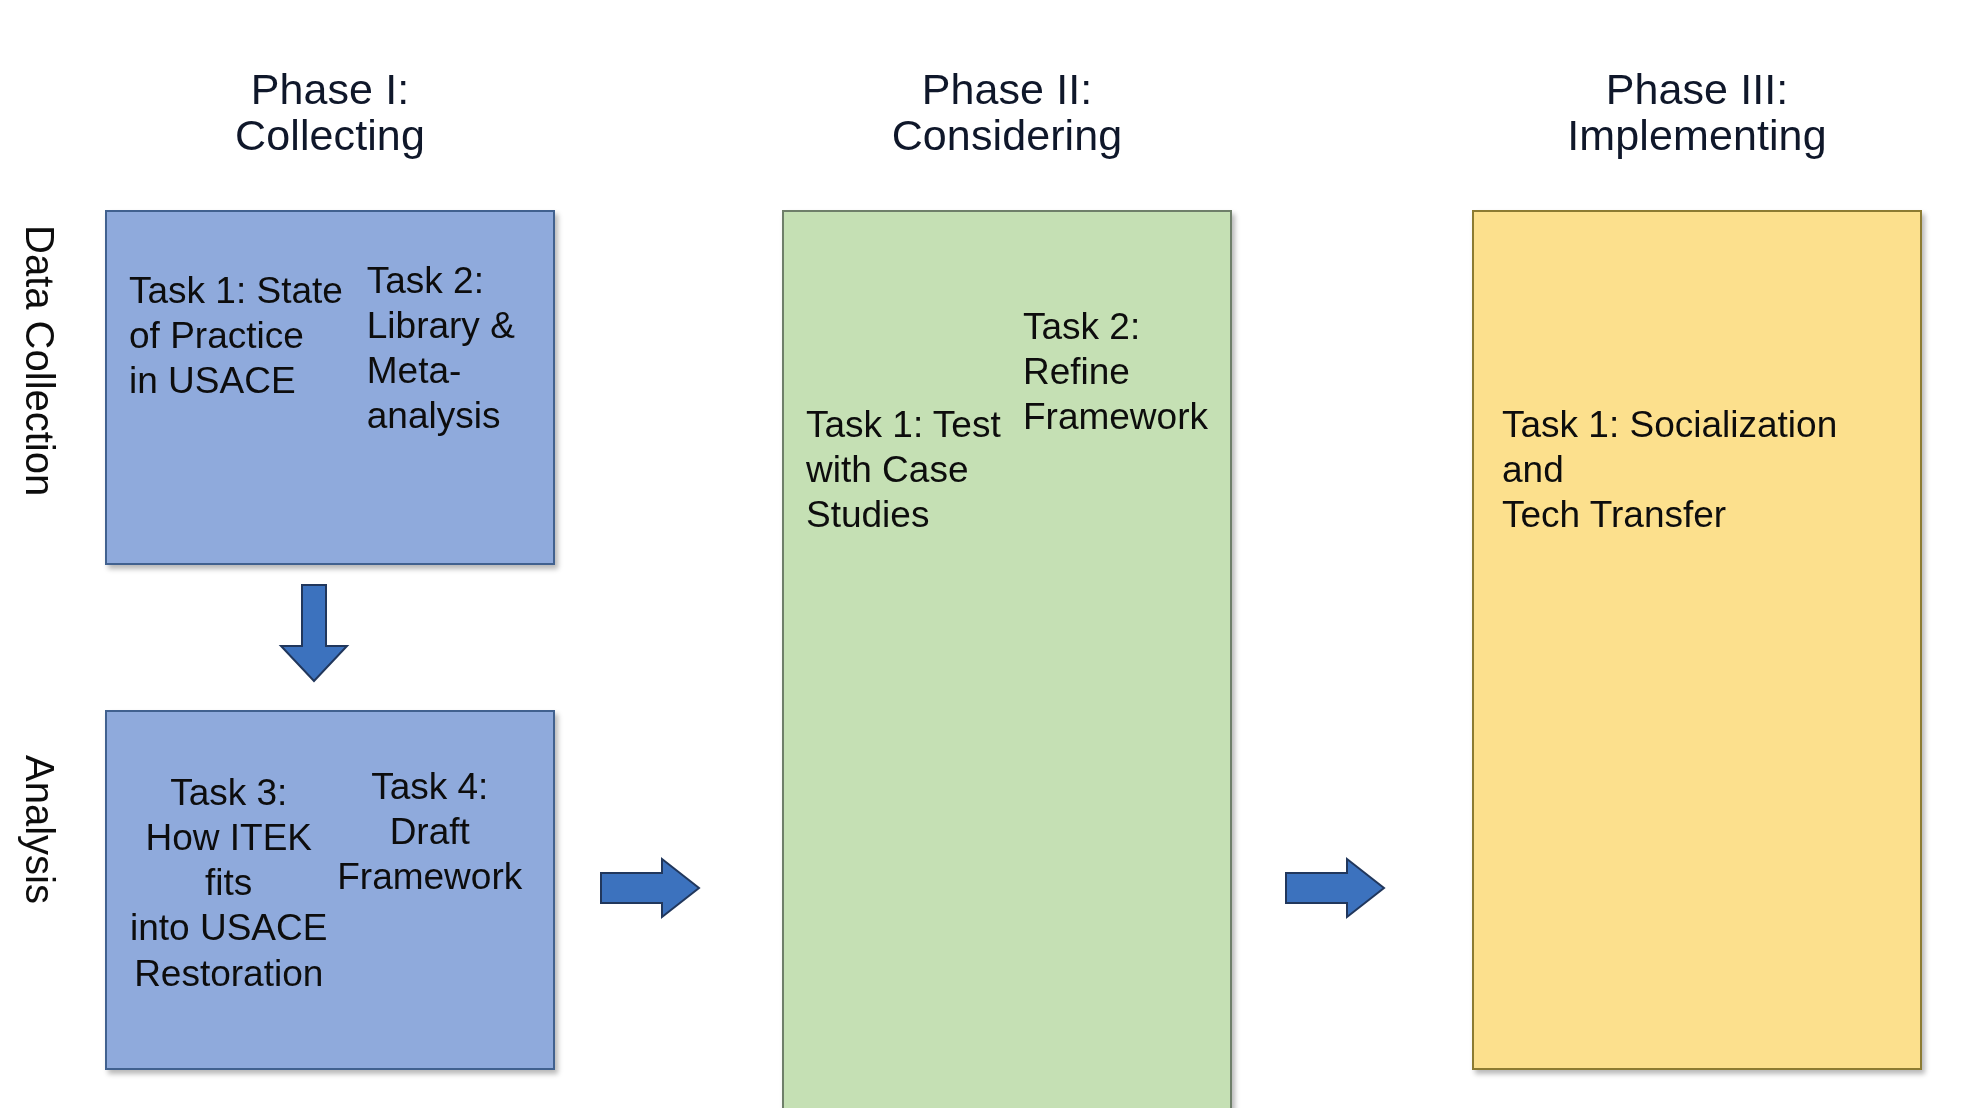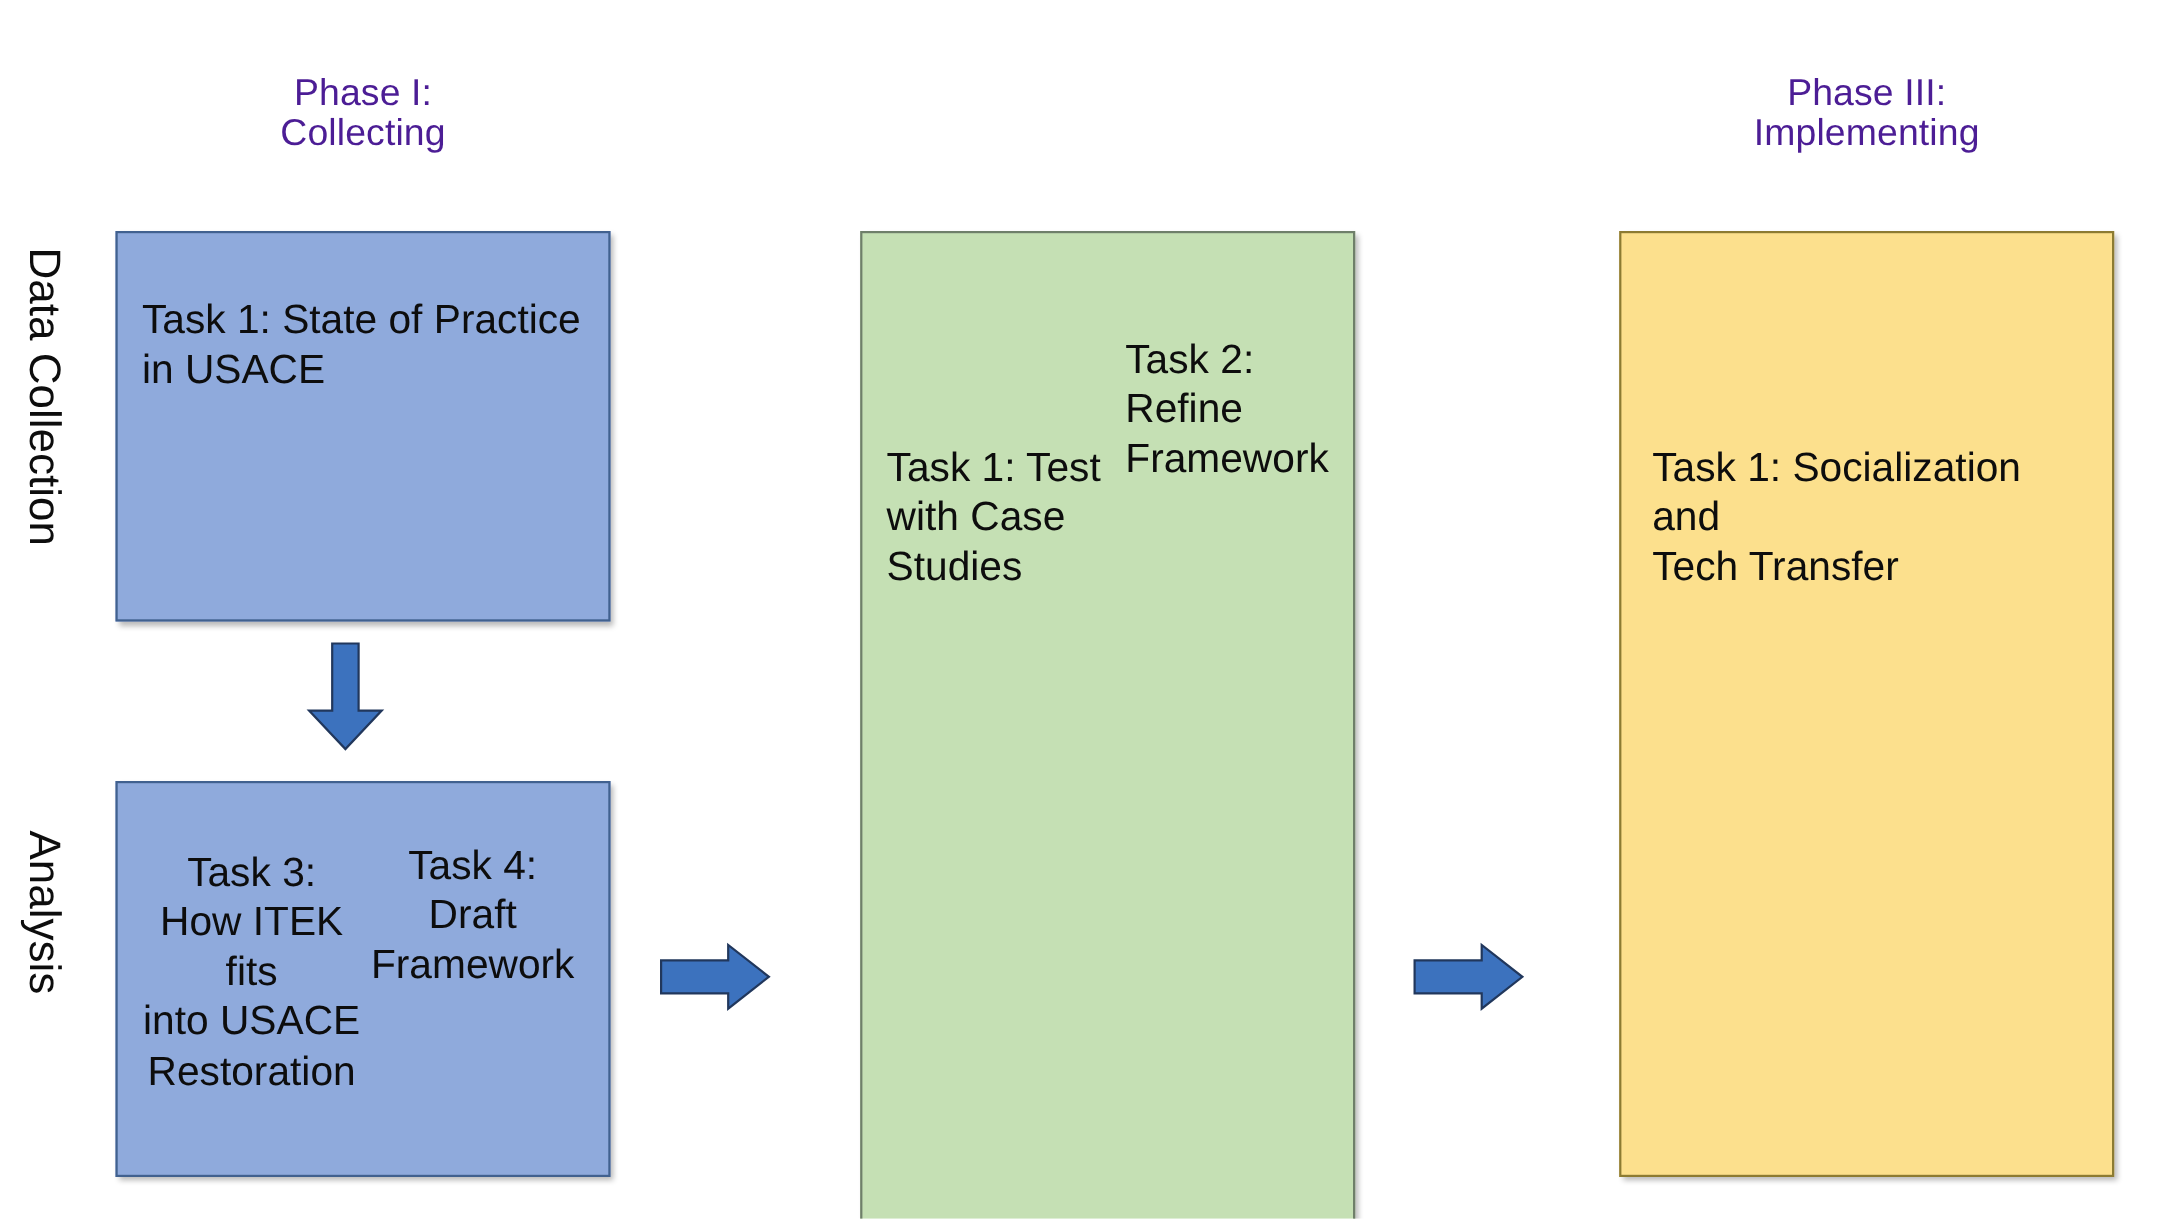--- a/index.html
+++ b/index.html
@@ -17,23 +17,23 @@
     width: 1969px;
     height: 1108px;
     background: #ffffff;
     overflow: hidden;
   }
 
   
   .phase-header {
     position: absolute;
     text-align: center;
-    font-size: 34px;
+    font-size: 43px;
     line-height: 1.08;
-    color: #4c1d95;
+    color: #0f172a;
     font-weight: 400;
     letter-spacing: 0.1px;
     white-space: pre-line;
   }
   #header-phase-1 { left: 105px; top: 66px; width: 450px; }
   #header-phase-2 { left: 782px; top: 66px; width: 450px; }
   #header-phase-3 { left: 1472px; top: 66px; width: 450px; }
 
   
   .lane-label {
@@ -123,31 +123,35 @@
   }
 </style>
 </head>
 <body>
 
 <div id="canvas" style="background: rgb(255, 255, 255);">
 
   <div class="phase-header" id="header-phase-1">Phase I:
 Collecting</div>
 
+  <div class="phase-header" id="header-phase-2">Phase II:
+Considering</div>
 
   <div class="phase-header" id="header-phase-3">Phase III:
 Implementing</div>
 
   <div class="lane-label" id="lane-data-collection">Data Collection</div>
 
   <div class="lane-label" id="lane-analysis">Analysis</div>
 
   <div class="phase-box box-blue" id="box-phase1-collection" style="background: rgb(143, 170, 220); border-color: rgb(65, 97, 143);">
     <div class="task">Task 1: State of Practice
 in USACE</div>
+    <div class="task">Task 2: Library &amp;
+Meta-analysis</div>
   </div>
 
   <div class="phase-box box-blue" id="box-phase1-analysis" style="background: rgb(143, 170, 220); border-color: rgb(65, 97, 143);">
     <div class="task">Task 3: How ITEK fits
 into USACE Restoration</div>
     <div class="task">Task 4: Draft Framework</div>
   </div>
 
   <div class="phase-box box-green" id="box-phase2" style="background: rgb(197, 224, 180); border-color: rgb(111, 127, 106);">
     <div class="task">Task 1: Test with Case

